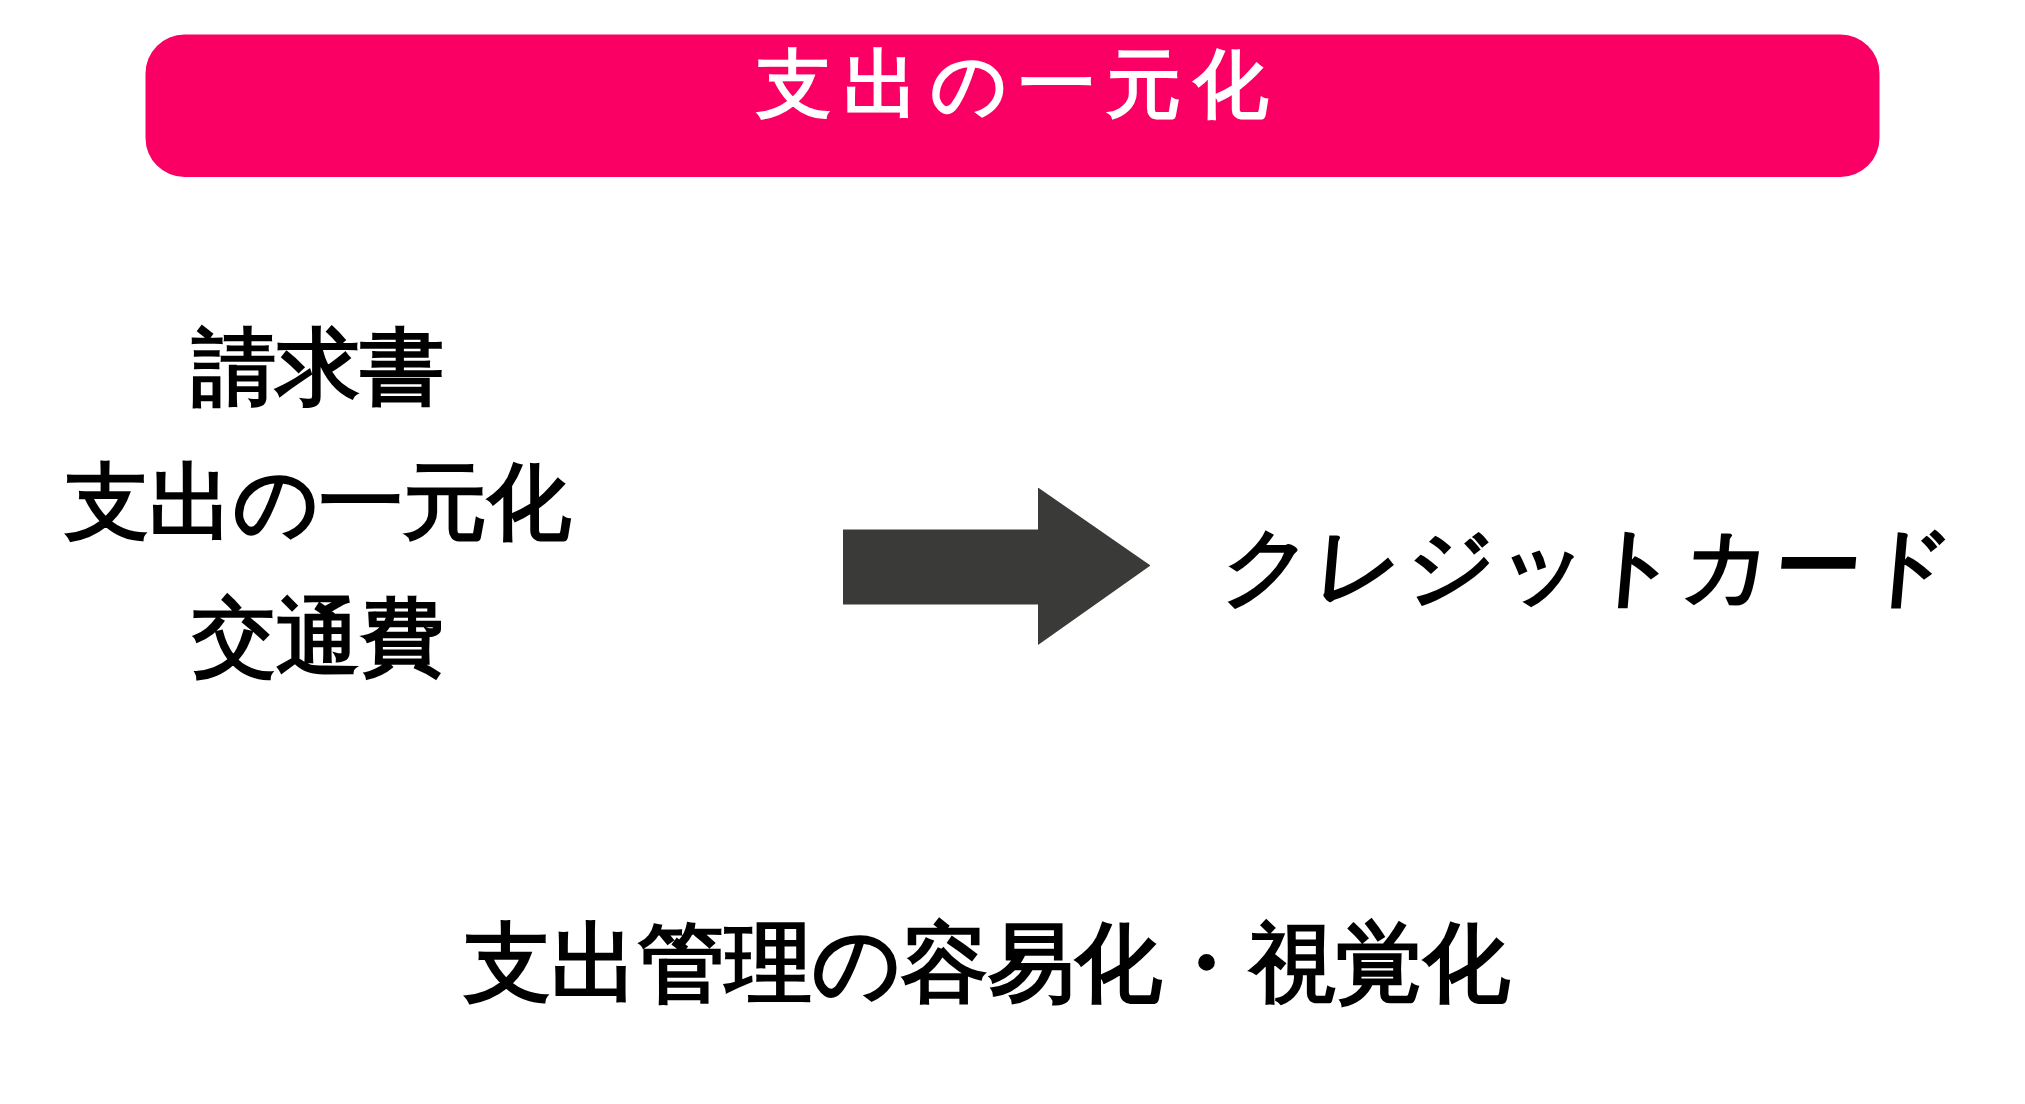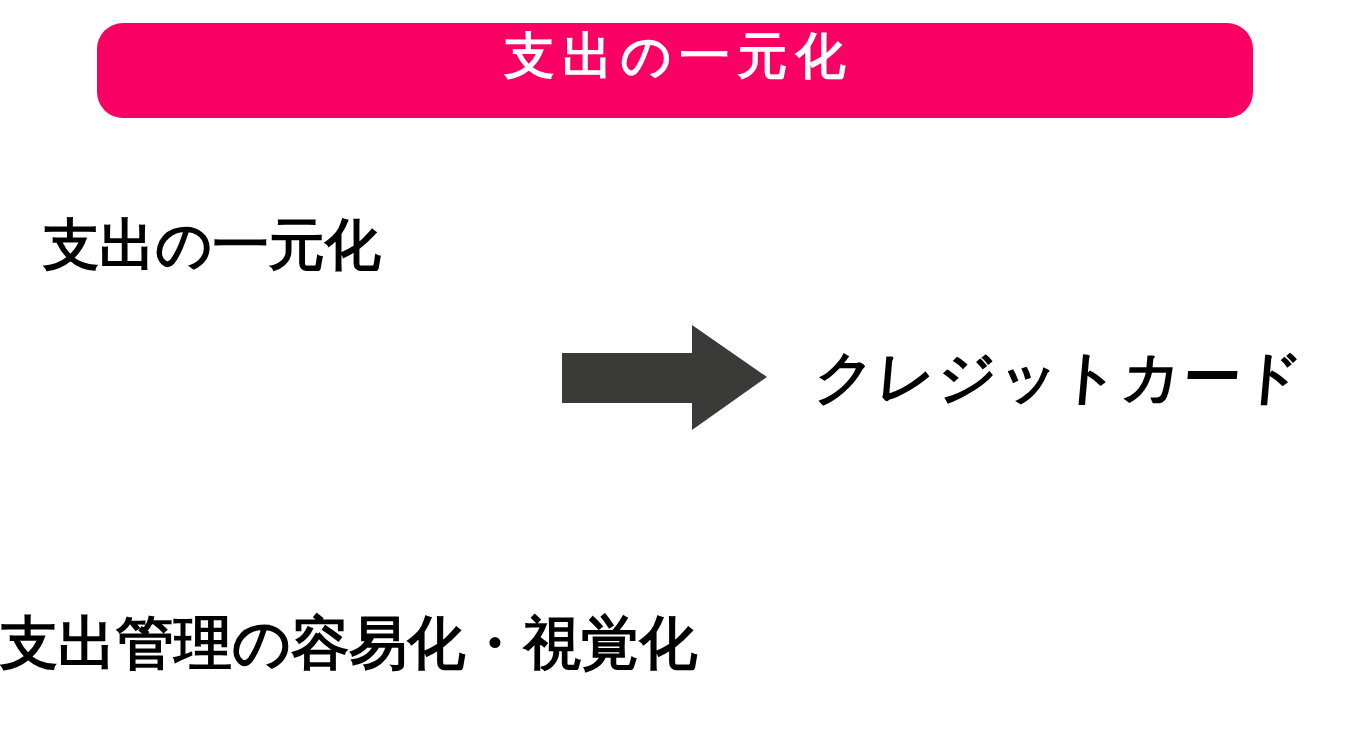--- a/index.html
+++ b/index.html
@@ -87,38 +87,41 @@
     letter-spacing: 2px;
     white-space: nowrap;
     transform: skewX(-5deg);
   }
 
   .caption {
     position: absolute;
     left: 0;
     top: 601px;
     width: 1316px;
+    text-align: center;
     color: var(--text);
     font-size: 58px;
     font-weight: 700;
     line-height: 84px;
     white-space: nowrap;
   }
 </style>
 </head>
 <body>
 
 <div class="canvas">
 
   <div class="banner">
     <span class="banner-title">支出の一元化</span>
   </div>
 
   <div class="sources">
+    <div class="source-item">請求書</div>
     <div class="source-item">支出の一元化</div>
+    <div class="source-item">交通費</div>
   </div>
 
   <div class="arrow"></div>
 
   <div class="target-box">
     <span class="target-label">クレジットカード</span>
   </div>
 
   <div class="caption">支出管理の容易化・視覚化</div>
 

